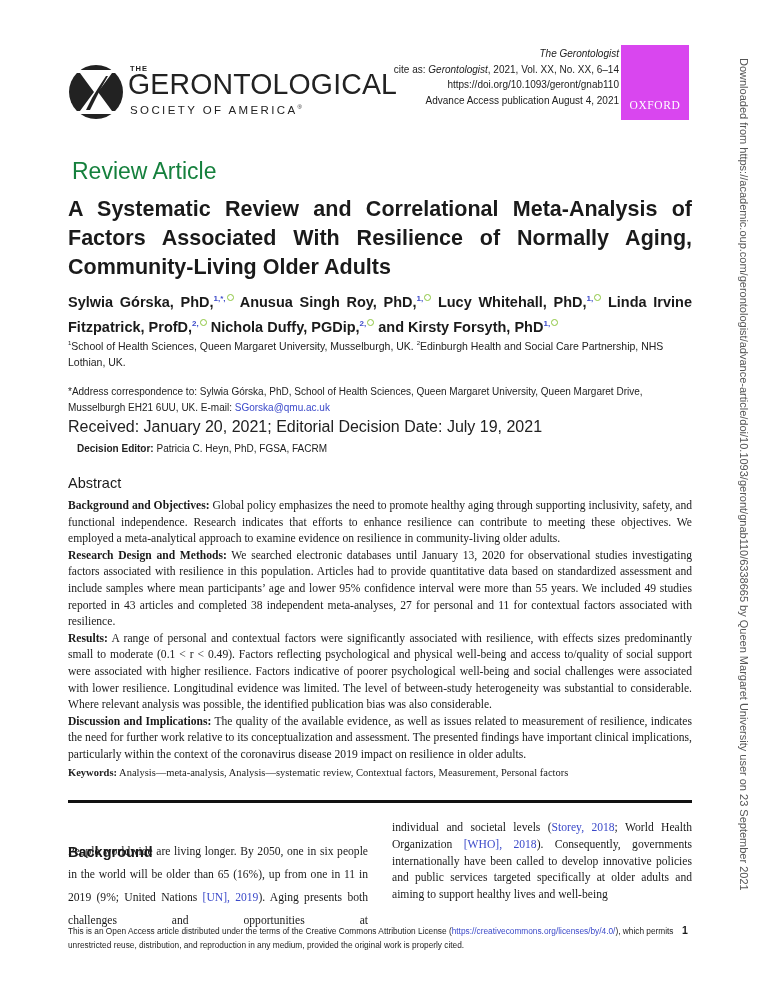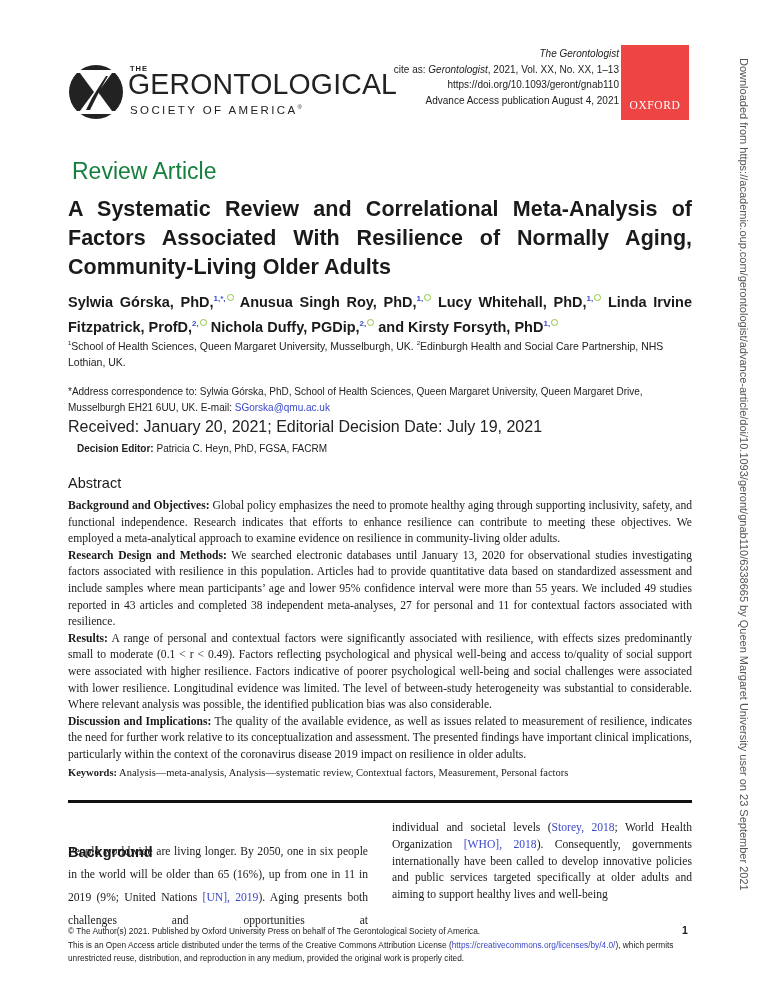--- a/index.html
+++ b/index.html
@@ -11,21 +11,21 @@
   
   #logo { left: 68px; top: 62px; width: 310px; height: 60px; }
   #logo-mark { left: 0; top: 2px; width: 56px; height: 56px; }
   #logo-the { left: 62px; top: 2px; font-size: 7.5px; letter-spacing: 1px; font-weight: bold; color: #222; }
   #logo-main { left: 60px; top: 8px; font-size: 29px; letter-spacing: 0.2px; color: #222; line-height: 1; transform: scaleX(0.98); transform-origin: left; }
   #logo-sub { left: 62px; top: 42px; font-size: 11.5px; letter-spacing: 2.4px; color: #222; }
   #logo-sub sup { font-size: 6px; letter-spacing: 0; }
 
   #citeblock { right: 142px; top: 46px; text-align: right; font-size: 10px; line-height: 15.5px; color: #222; }
   #citeblock i { font-style: italic; margin-top: 21px; }
-  #oxford { left: 621px; top: 45px; width: 68px; height: 75px; background: #ef4444; }
+  #oxford { left: 621px; top: 45px; width: 68px; height: 75px; background: #d946ef; }
   #oxford span { position: absolute; left: 0; right: 0; bottom: 9px; text-align: center; color: #fff; font-size: 11.5px; letter-spacing: 0.6px; }
 
   
   #sidebar { left: 736px; top: 58px; width: 14px; height: 860px; }
   #sidebar span { position: absolute; left: 0; top: 0; transform-origin: 0 0; transform: translate(14px, 0) rotate(90deg); white-space: nowrap; font-size: 11px; color: #555; width: 860px; }
 
   
   #article-type { left: 72px; top: 158px; font-size: 23px; color: #15803d; }
   #title { left: 68px; top: 195px; width: 624px; font-size: 21.5px; font-weight: bold; line-height: 29px; color: #1a1a1a; text-align: justify; text-align-last: left; }
   #authors { left: 68px; top: 288px; width: 624px; font-size: 14.5px; font-weight: bold; line-height: 21px; text-align: justify; }
@@ -66,21 +66,21 @@
     <path d="M12 9 L44 9 Q36 20 30 28 Q36 36 44 47 L12 47 Q20 36 26 28 Q20 20 12 9 Z" fill="#fff"></path>
     <path d="M38 12 Q30 24 24 34 Q20 42 18 46 L22 46 Q26 38 30 30 Q34 22 40 12 Z" fill="#222"></path>
   </svg>
   <span id="logo-the" class="abs">THE</span>
   <span id="logo-main" class="abs">GERONTOLOGICAL</span>
   <span id="logo-sub" class="abs"><span>SOCIETY OF AMERICA</span><sup>®</sup></span>
 </div>
 
 <div id="citeblock" class="abs sans">
   <div><i>The Gerontologist</i></div>
-  <div><span>cite as: </span><i>Gerontologist</i><span>, 2021, Vol. XX, No. XX, 1–13</span></div>
+  <div><span>cite as: </span><i>Gerontologist</i><span>, 2021, Vol. XX, No. XX, 6–14</span></div>
   <div>https://doi.org/10.1093/geront/gnab110</div>
   <div>Advance Access publication August 4, 2021</div>
 </div>
 
 <div id="oxford" class="abs serif">
   <span>OXFORD</span>
 </div>
 
 <div id="sidebar" class="abs sans">
   <span>Downloaded from https://academic.oup.com/gerontologist/advance-article/doi/10.1093/geront/gnab110/6338665 by Queen Margaret University user on 23 September 2021</span>
@@ -121,16 +121,15 @@
 
 <div id="bg-h" class="abs sans">Background</div>
 <div id="col1" class="abs serif">
   <span>People worldwide are living longer. By 2050, one in six people in the world will be older than 65 (16%), up from one in 11 in 2019 (9%; United Nations </span><span class="link">[UN], 2019</span><span>). Aging presents both challenges and opportunities at</span>
 </div>
 <div id="col2" class="abs serif">
   <span>individual and societal levels (</span><span class="link">Storey, 2018</span><span>; World Health Organization </span><span class="link">[WHO], 2018</span><span>). Consequently, governments internationally have been called to develop innovative policies and public services targeted specifically at older adults and aiming to support healthy lives and well-being</span>
 </div>
 
 <div id="footer" class="abs sans">
-  <div>© The Author(s) 2021. Published by Oxford University Press on behalf of The Gerontological Society of America.</div>
   <div><span>This is an Open Access article distributed under the terms of the Creative Commons Attribution License (</span><span class="link">https://creativecommons.org/licenses/by/4.0/</span><span>), which permits unrestricted reuse, distribution, and reproduction in any medium, provided the original work is properly cited.</span></div>
 </div>
 <div id="pagenum" class="abs sans">1</div>
 
 </body></html>

